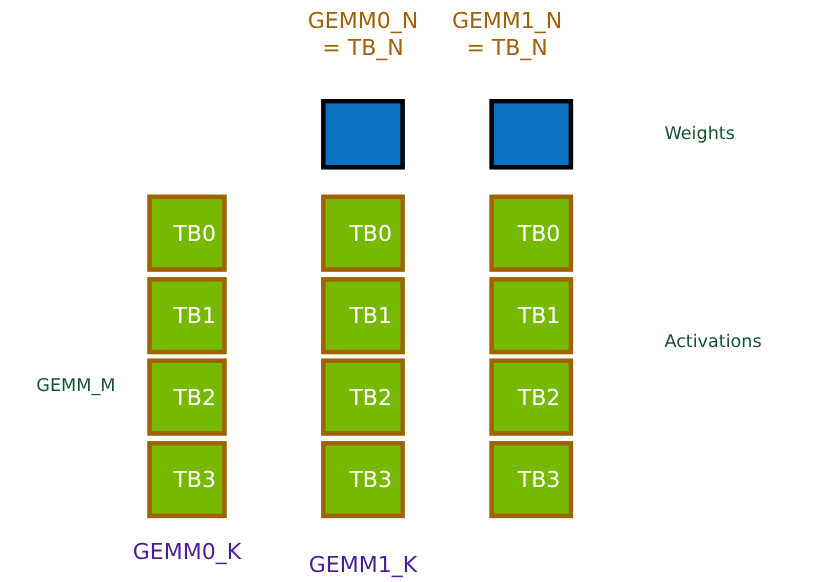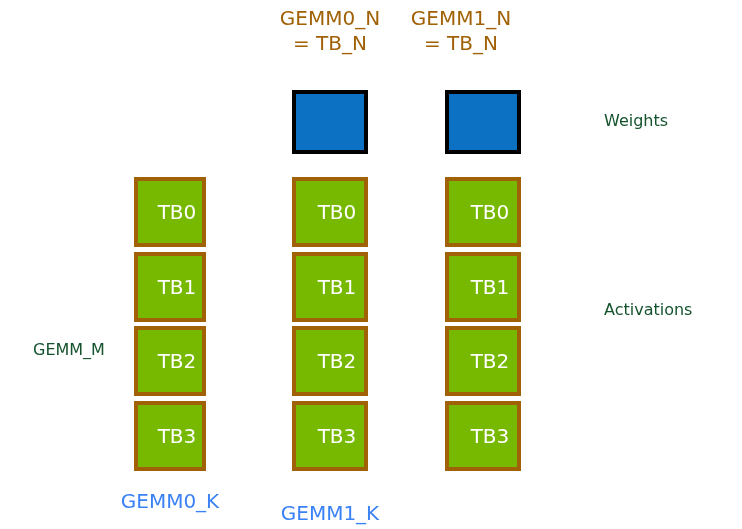--- a/index.html
+++ b/index.html
@@ -67,21 +67,21 @@
     position: absolute;
     font-size: 16px;
     line-height: 24px;
     color: #14532d;
     white-space: pre;
   }
   .bottom-label {
     position: absolute;
     font-size: 20px;
     line-height: 24px;
-    color: #3b82f6;
+    color: #4c1d95;
     text-align: center;
     white-space: pre;
   }
 </style>
 </head>
 <body>
 
 <div id="canvas">
 
   <div class="col-header" style="left:230px;">

